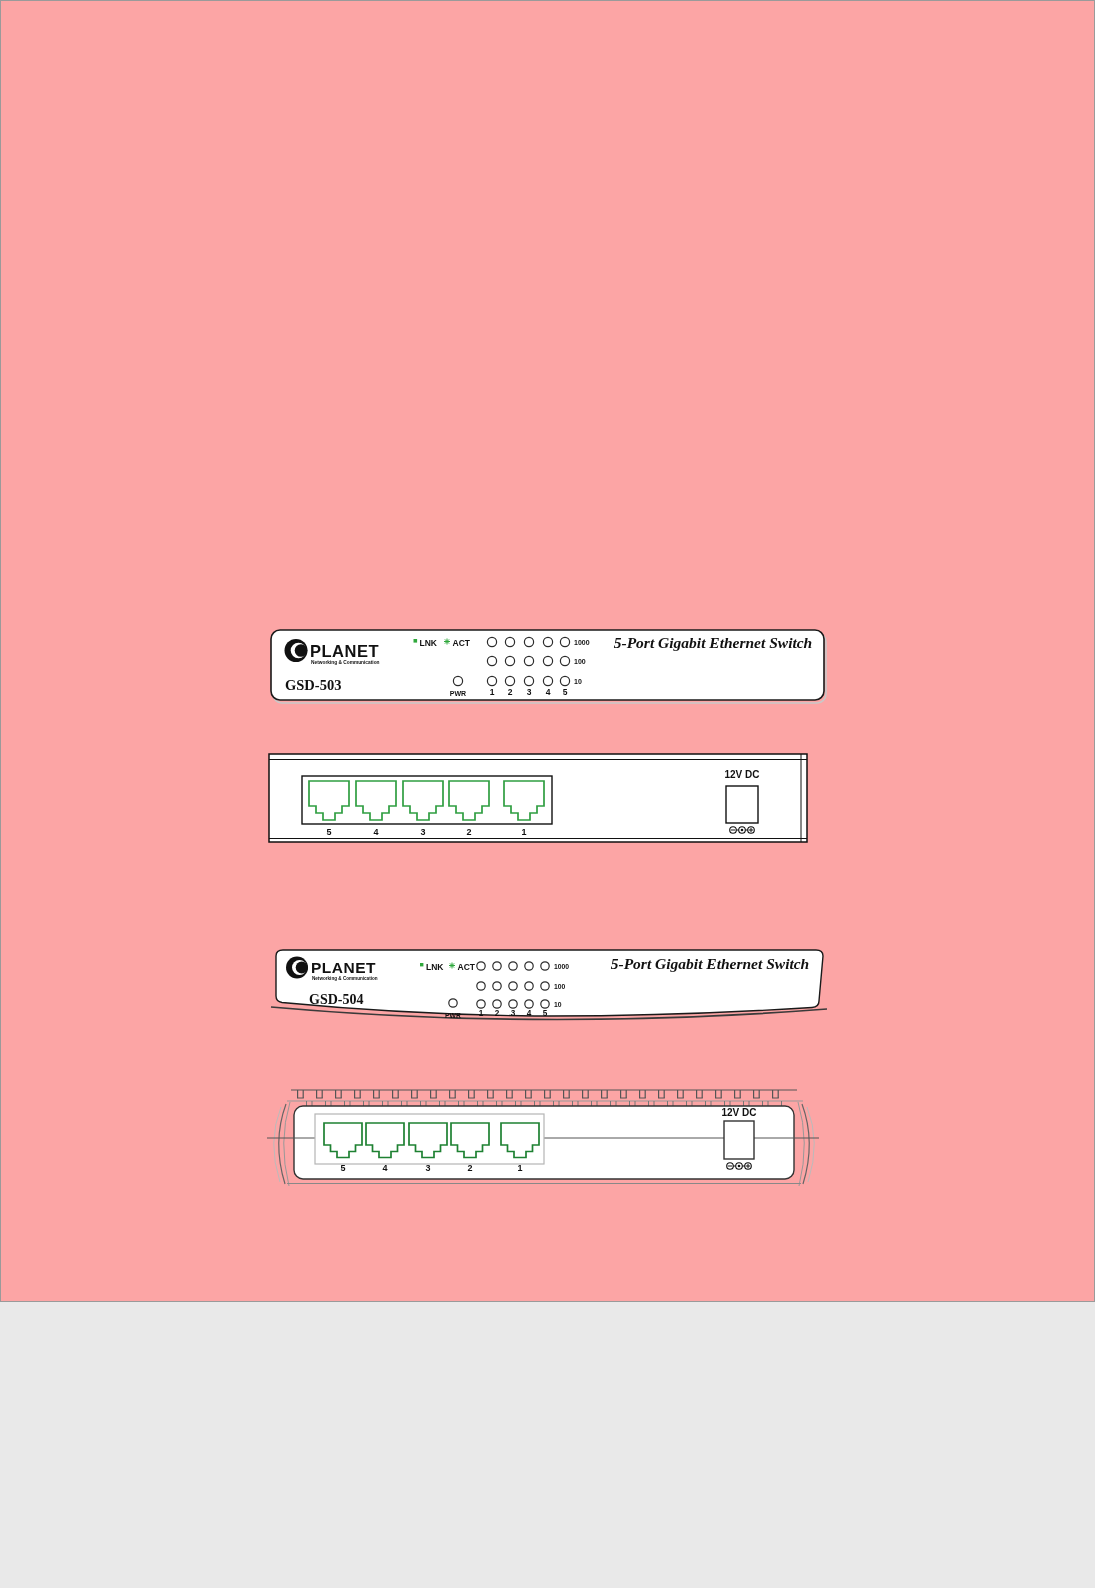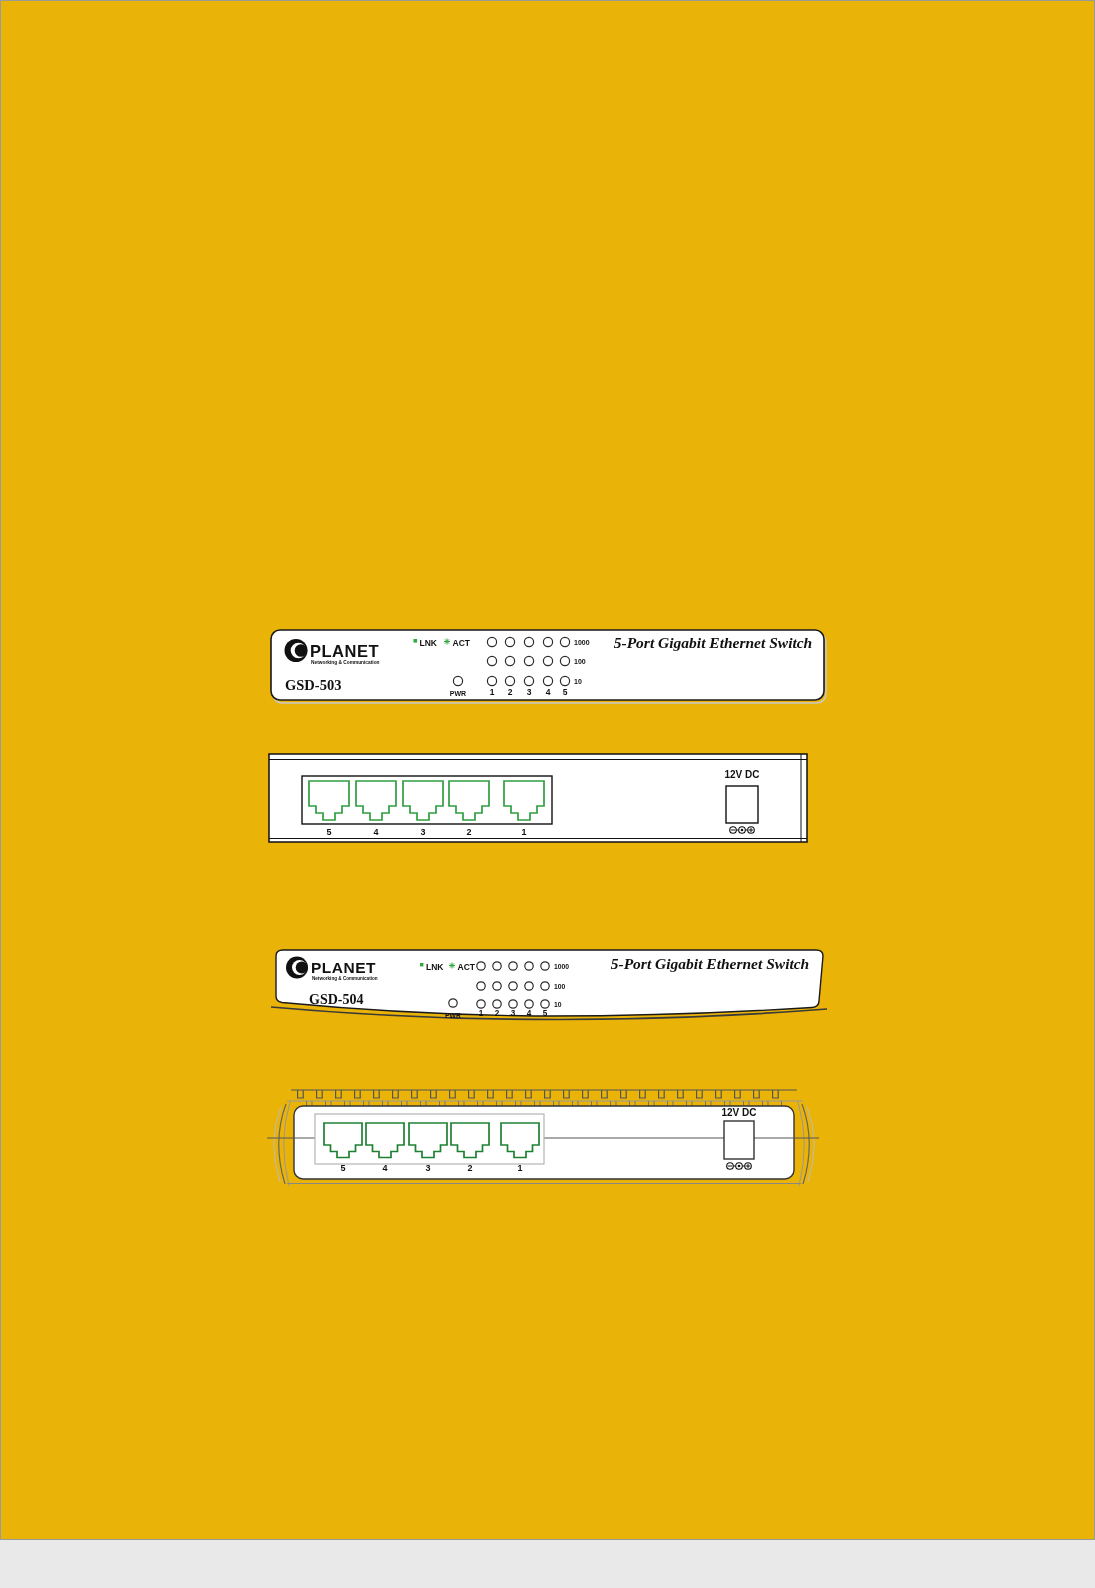--- a/index.html
+++ b/index.html
@@ -1,19 +1,19 @@
 <!DOCTYPE html>
 <html><head>
 <meta charset="utf-8">
 <style>
   html,body{margin:0;padding:0;background:#e9e9e9;}
   .page{
     position:relative;
-    width:1095px;height:1540px;
-    background:#eab308;
+    width:1095px;height:1302px;
+    background:#fca5a5;
     border:1px solid #9a9a9a;
     box-sizing:border-box;
     overflow:hidden;
     font-family:"Liberation Sans",sans-serif;
   }
   svg{position:absolute;overflow:visible;}
   .sans{font-family:"Liberation Sans",sans-serif;}
   .serif{font-family:"Liberation Serif",serif;}
   text{fill:#111111;}
 </style>

